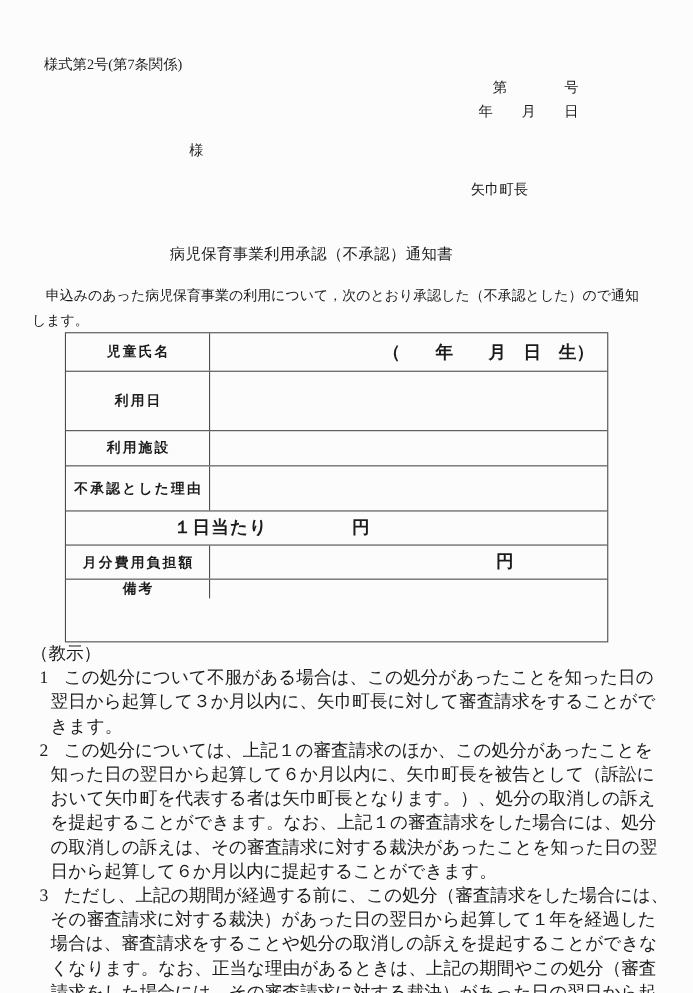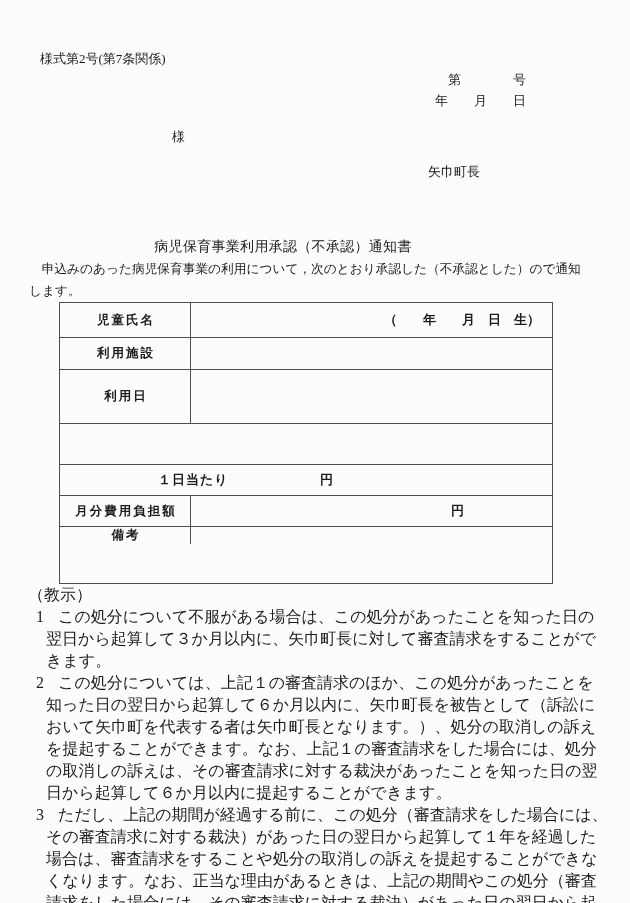--- a/index.html
+++ b/index.html
@@ -10,41 +10,41 @@
   }
   .page{position:relative;width:566px;height:903px;}
 
   .form-number{position:absolute;left:40px;top:50px;font-size:13px;}
   .issue-number{position:absolute;right:40px;top:71px;font-size:13px;text-align:right;}
   .issue-date{position:absolute;right:40px;top:92px;font-size:13px;text-align:center;}
   .addressee{position:absolute;left:172px;top:128px;font-size:13px;}
   .sender{position:absolute;left:428px;top:163px;font-size:13px;}
 
   .title{
-    position:absolute;left:0;right:0;top:222px;margin:16px;
+    position:absolute;left:0;right:0;top:222px;margin:0;
     text-align:center;font-size:14px;font-weight:normal;letter-spacing:0.3px;
   }
   .body-par{
     position:absolute;left:29px;top:258px;width:552px;margin:0;
     font-size:12.7px;line-height:22px;text-align:left;
   }
 
   .form-table{
     position:absolute;left:59px;top:302px;width:494px;
     border:1px solid #4d4d4d;box-sizing:border-box;background:transparent;font-weight:bold;
   }
   .t-row{display:flex;border-bottom:1px solid #4d4d4d;}
   .t-row:last-child{border-bottom:none;flex-direction:column;}
   .t-label{
     width:131px;box-sizing:border-box;border-right:1px solid #4d4d4d;
     display:flex;align-items:center;justify-content:center;
     font-size:12.5px;letter-spacing:2px;text-indent:2px;
   }
   .t-value{
-    flex:1;position:relative;font-size:13px;
+    flex:1;position:relative;font-size:16px;
     display:flex;align-items:center;
   }
   .t-value.align-right{justify-content:flex-end;padding-right:12px;}
   .rh1{height:34px}.rh2{height:31px}.rh3{height:53px}.rh4{height:40px}
   .rh5{height:30px}.rh6{height:30px}.rh7{height:56px}
   .v-daily{position:absolute;left:98px;top:50%;transform:translateY(-50%);letter-spacing:1px;}
   .v-yen{position:absolute;left:260px;top:50%;transform:translateY(-50%);}
 
   .notes{
     position:absolute;left:28px;top:584px;width:580px;
@@ -69,31 +69,32 @@
 
   <p class="body-par">　申込みのあった病児保育事業の利用について，次のとおり承認した（不承認とした）ので通知します。</p>
 
   <div class="form-table">
 
     <div class="t-row rh1">
       <div class="t-label">児童氏名</div>
       <div class="t-value align-right">（　　年　　月　日　生）</div>
     </div>
 
+    <div class="t-row rh3">
+      <div class="t-label">利用日</div>
+      <div class="t-value"></div>
+    </div>
+
     <div class="t-row rh2">
       <div class="t-label">利用施設</div>
       <div class="t-value"></div>
     </div>
 
-    <div class="t-row rh3">
-      <div class="t-label">利用日</div>
-      <div class="t-value"></div>
-    </div>
-
     <div class="t-row rh4">
+      <div class="t-label">不承認とした理由</div>
       <div class="t-value"></div>
     </div>
 
     <div class="t-row rh5">
       <div class="t-value">
         <span class="v-daily">１日当たり</span>
         <span class="v-yen">円</span>
       </div>
     </div>
 

